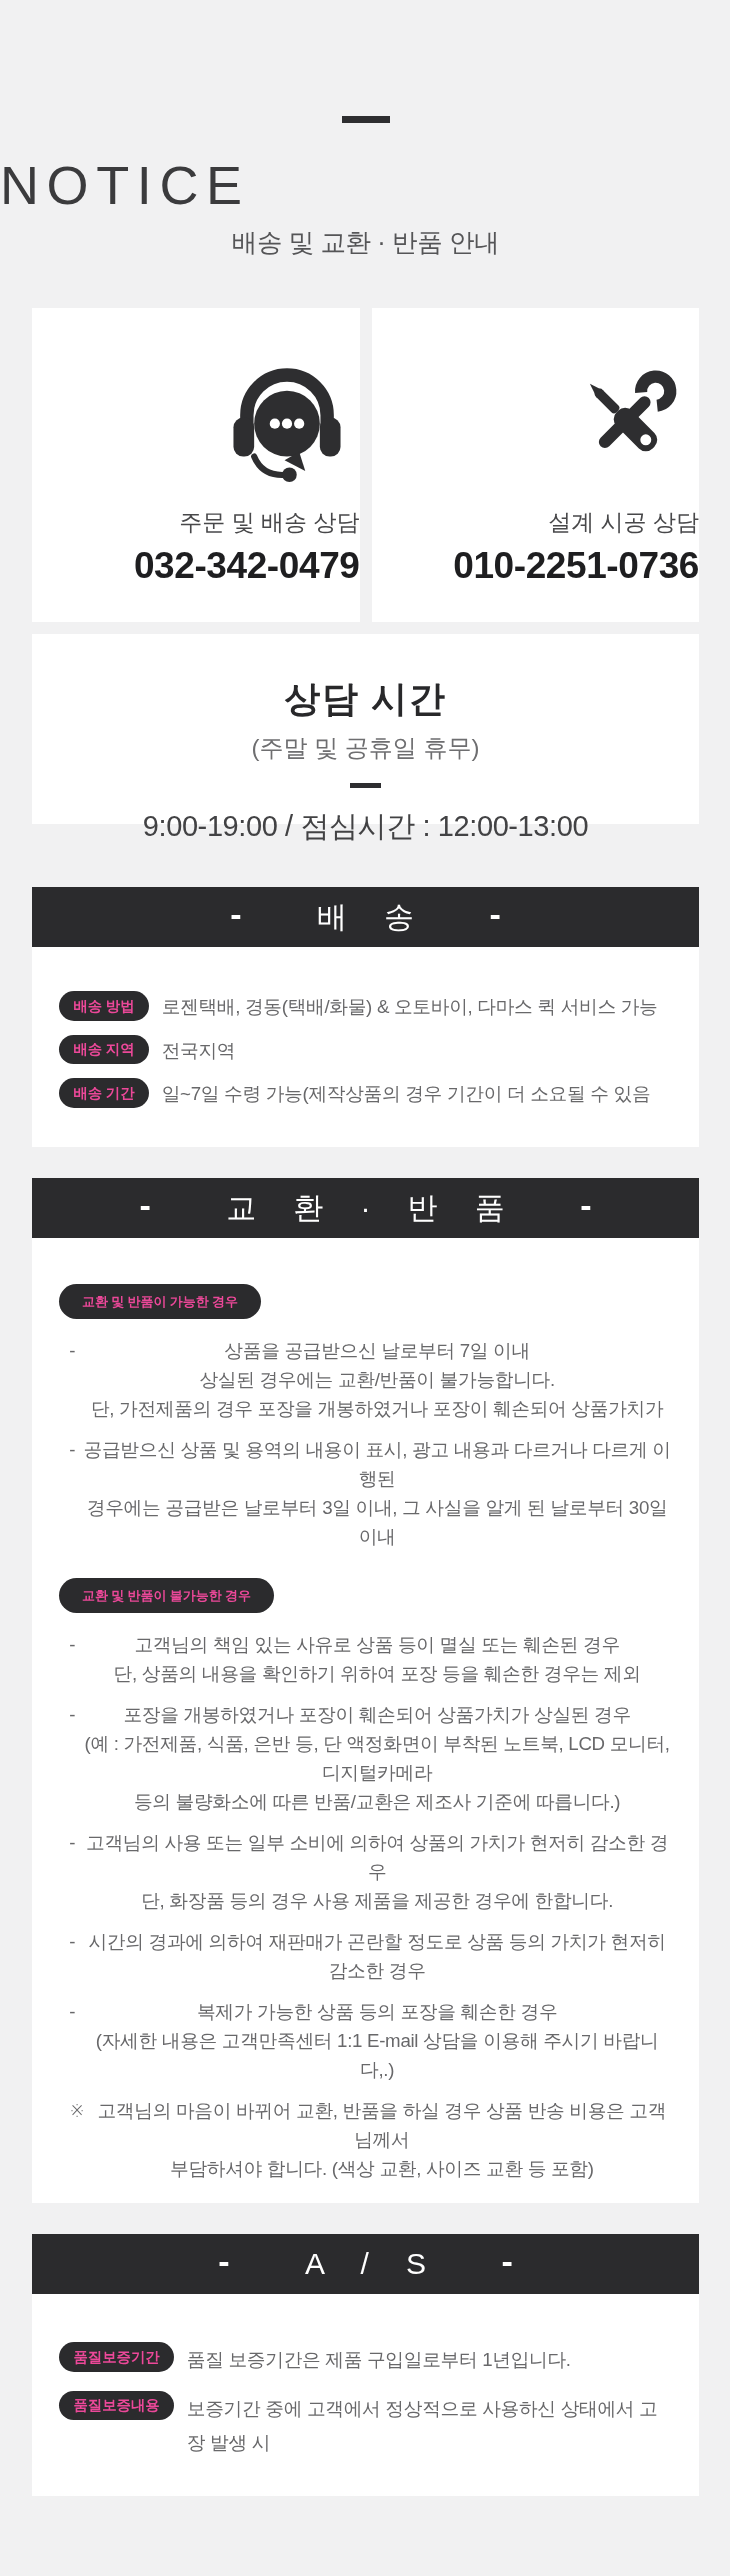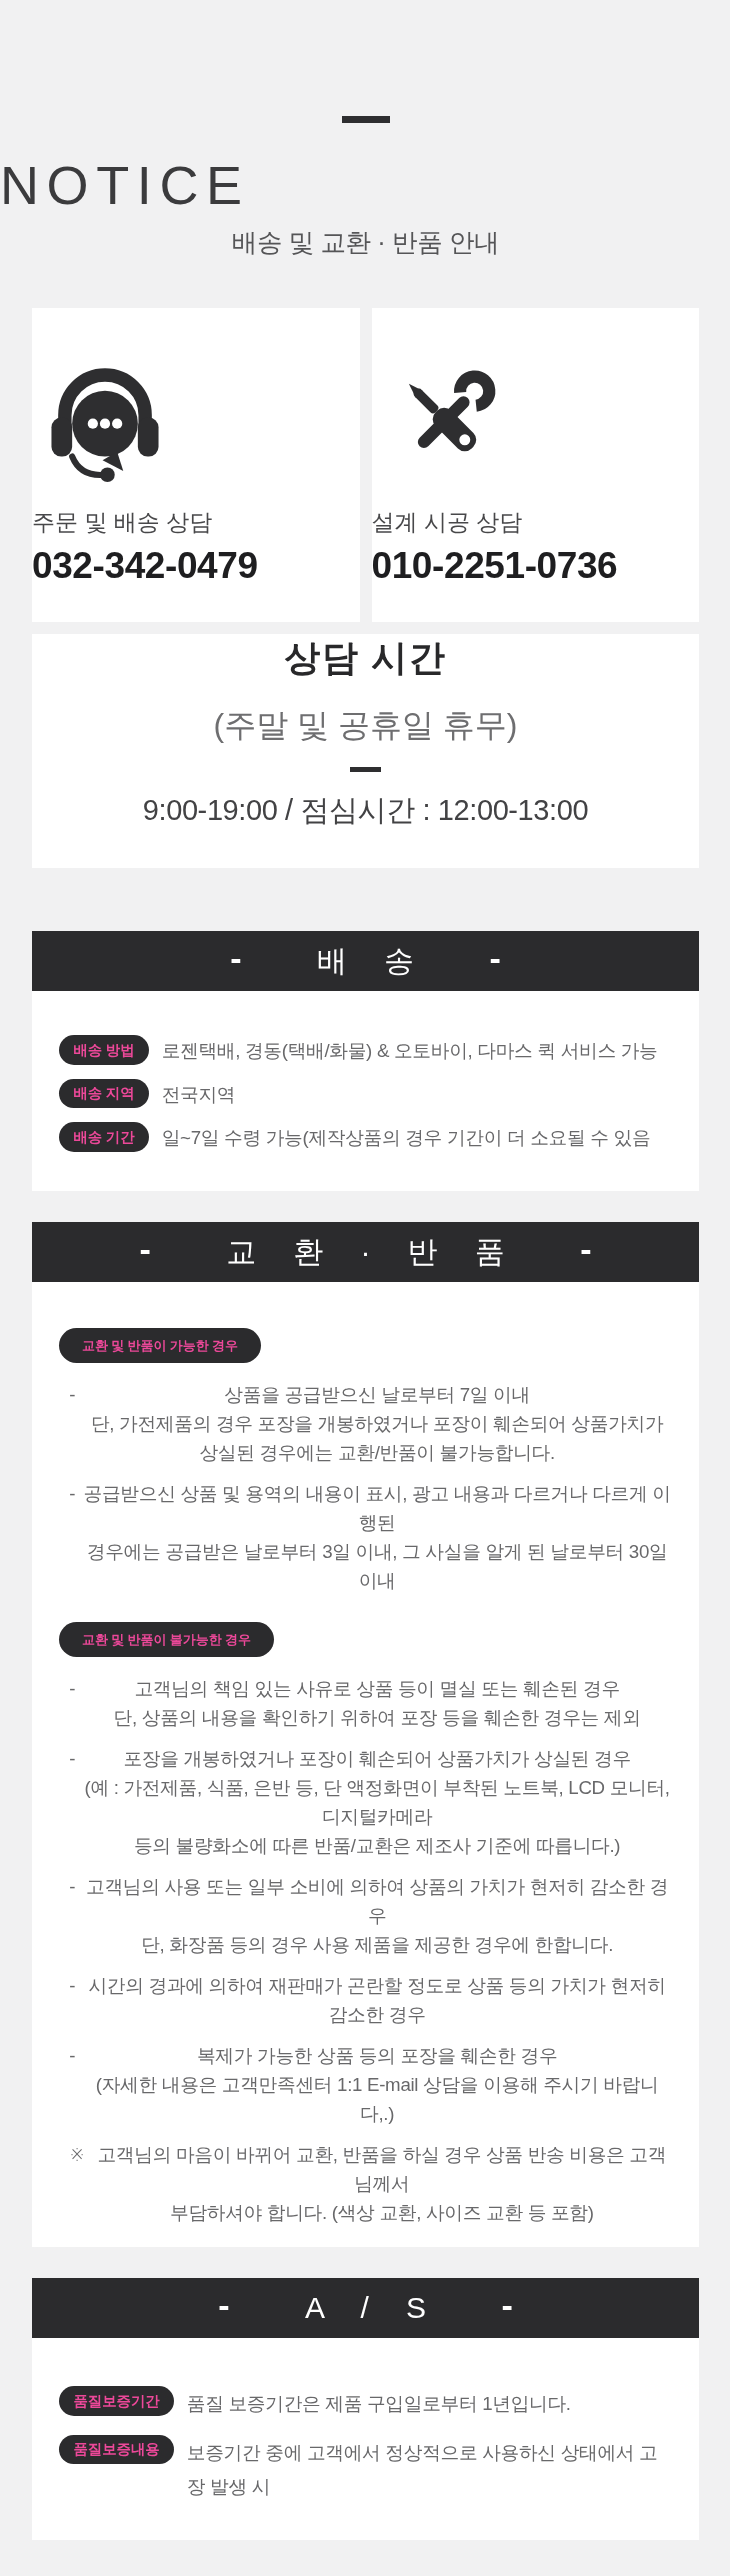--- a/index.html
+++ b/index.html
@@ -29,31 +29,31 @@
   }
   .notice-sub{
     margin-top:12px;text-align:center;
     font-size:25.5px;font-weight:300;color:#555557;letter-spacing:-0.4px;
   }
 
   
   .card{background:var(--white);}
   .contacts{display:flex;gap:12px;margin:48px 32px 0;}
   .contact-card{
-    flex:1;height:314px;display:flex;flex-direction:column;align-items:flex-start;
+    flex:1;height:314px;display:flex;flex-direction:column;align-items:flex-end;
   }
   .contact-icon{margin-top:39px;width:146px;height:146px;}
   .contact-label{margin-top:13.6px;font-size:23px;font-weight:300;color:#48484a;}
   .contact-phone{margin-top:6.8px;font-size:37px;font-weight:700;color:#1e1e20;letter-spacing:-0.4px;}
 
   .hours-card{
-    margin:12px 32px 0;height:234px;text-align:center;
+    margin:12px 32px 0;height:190px;text-align:center;padding-top:41px;
   }
   .hours-title{font-size:36px;font-weight:800;color:#28282a;letter-spacing:1.7px;}
-  .hours-note{margin-top:21px;font-size:32px;font-weight:300;color:#6e6e70;text-align:center;}
+  .hours-note{margin-top:8px;font-size:24px;font-weight:300;color:#6e6e70;text-align:center;}
   .hours-dash{width:31px;height:5.1px;background:#2e2e30;margin:18.7px auto 0;}
   .hours-time{margin-top:18.7px;font-size:29px;font-weight:500;color:#424244;letter-spacing:-0.4px;}
 
   
   .section{margin:31px 32px 0;}
   .section.first{margin-top:63px;}
   .section-bar{
     height:60px;background:var(--dark);color:#fff;
     display:flex;align-items:center;justify-content:center;gap:61px;
   }
@@ -185,22 +185,22 @@
       <span class="bar-dash">-</span>
       <span class="bar-title">교 환 · 반 품</span>
       <span class="bar-dash">-</span>
     </div>
     <div class="section-body exchange" id="exchange-groups">
         <div class="policy-group"><div class="pill pill-lg">교환 및 반품이 가능한 경우</div><div class="policy-items">
             <div class="policy-item">
               <span class="marker">-</span>
               <div class="item-lines">
                 <div class="row-line">상품을 공급받으신 날로부터 7일 이내</div>
+                <div class="row-line">상실된 경우에는 교환/반품이 불가능합니다.</div>
                 <div class="row-line">단, 가전제품의 경우 포장을 개봉하였거나 포장이 훼손되어 상품가치가</div>
-                <div class="row-line">상실된 경우에는 교환/반품이 불가능합니다.</div>
               </div>
             </div>
             <div class="policy-item">
               <span class="marker">-</span>
               <div class="item-lines">
                 <div class="row-line">공급받으신 상품 및 용역의 내용이 표시, 광고 내용과 다르거나 다르게 이행된</div>
                 <div class="row-line">경우에는 공급받은 날로부터 3일 이내, 그 사실을 알게 된 날로부터 30일 이내</div>
               </div>
             </div>
           </div></div>

